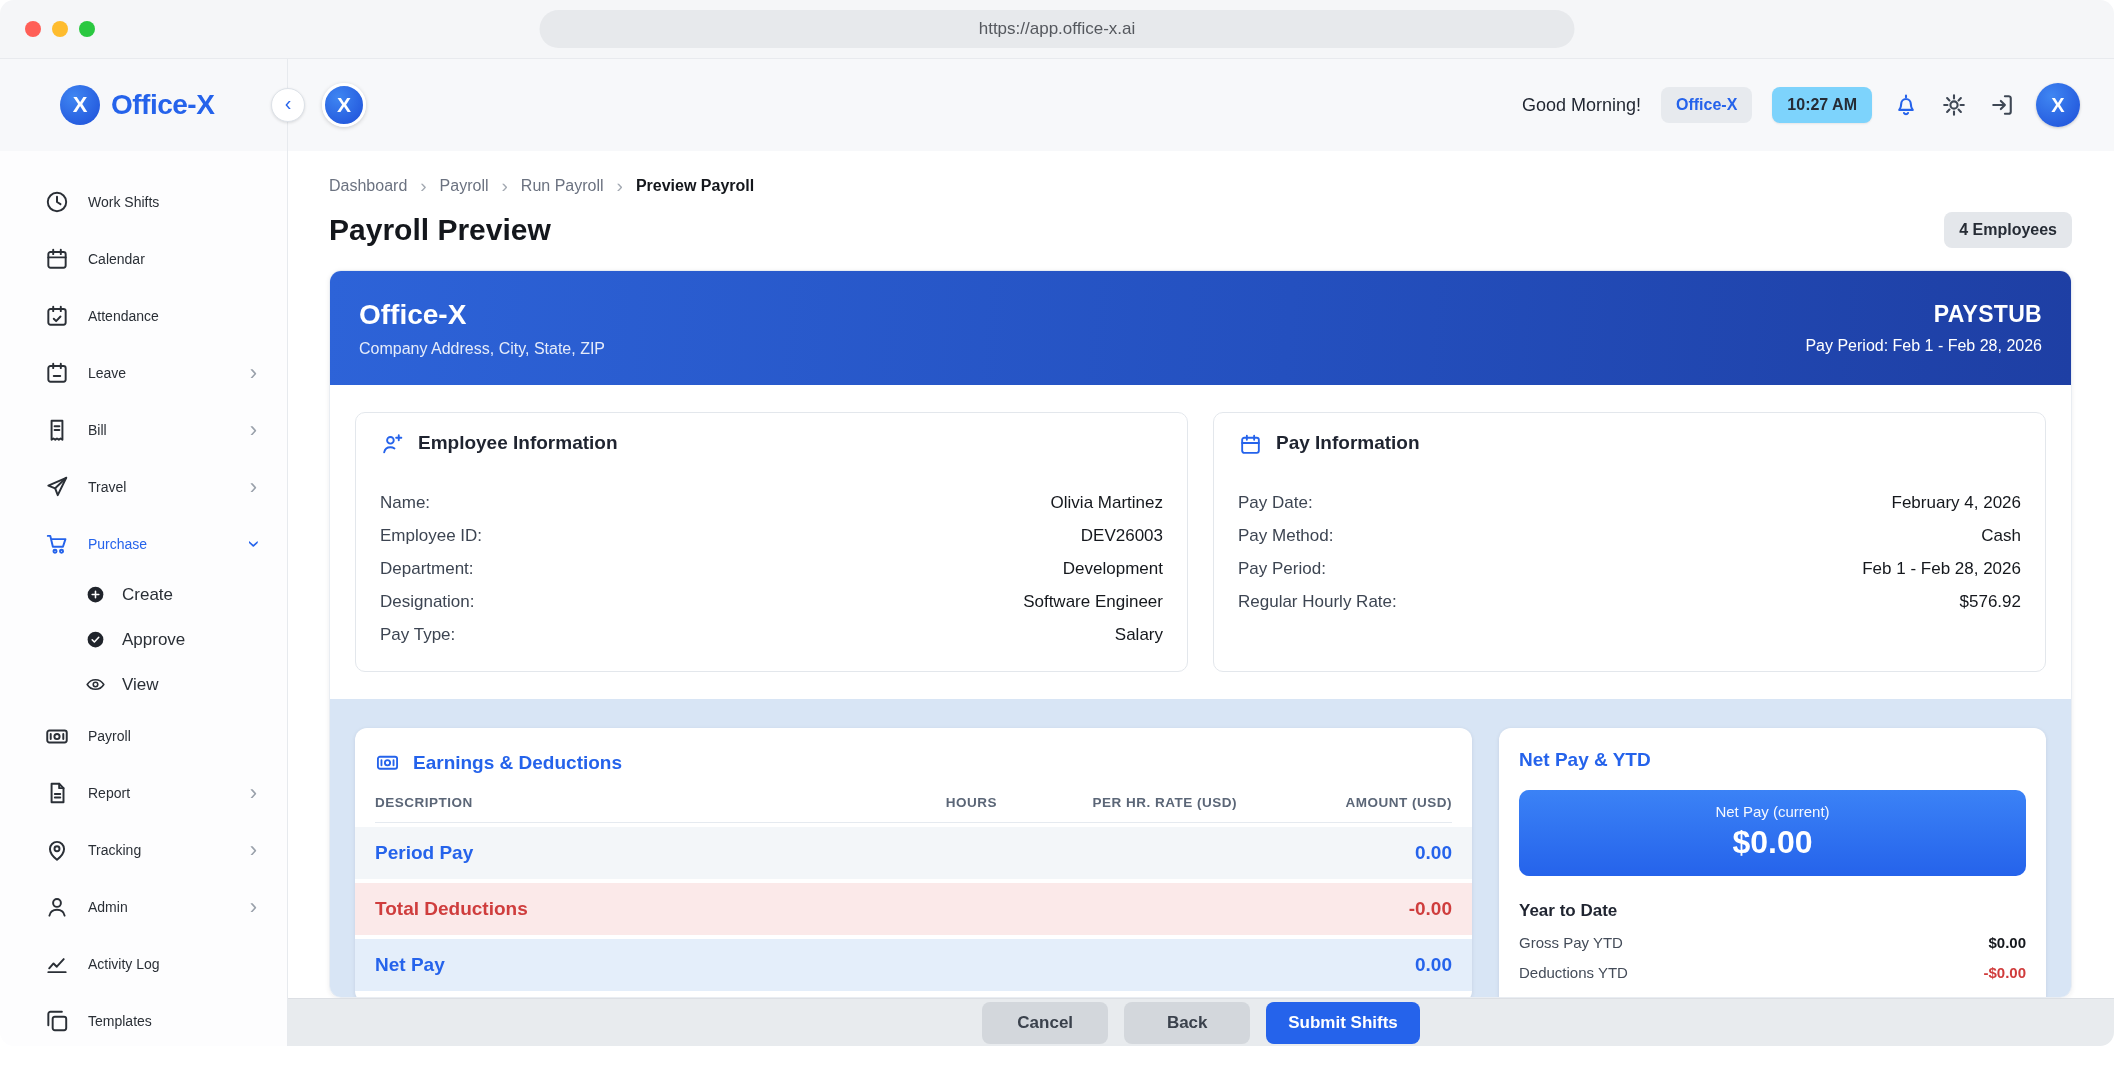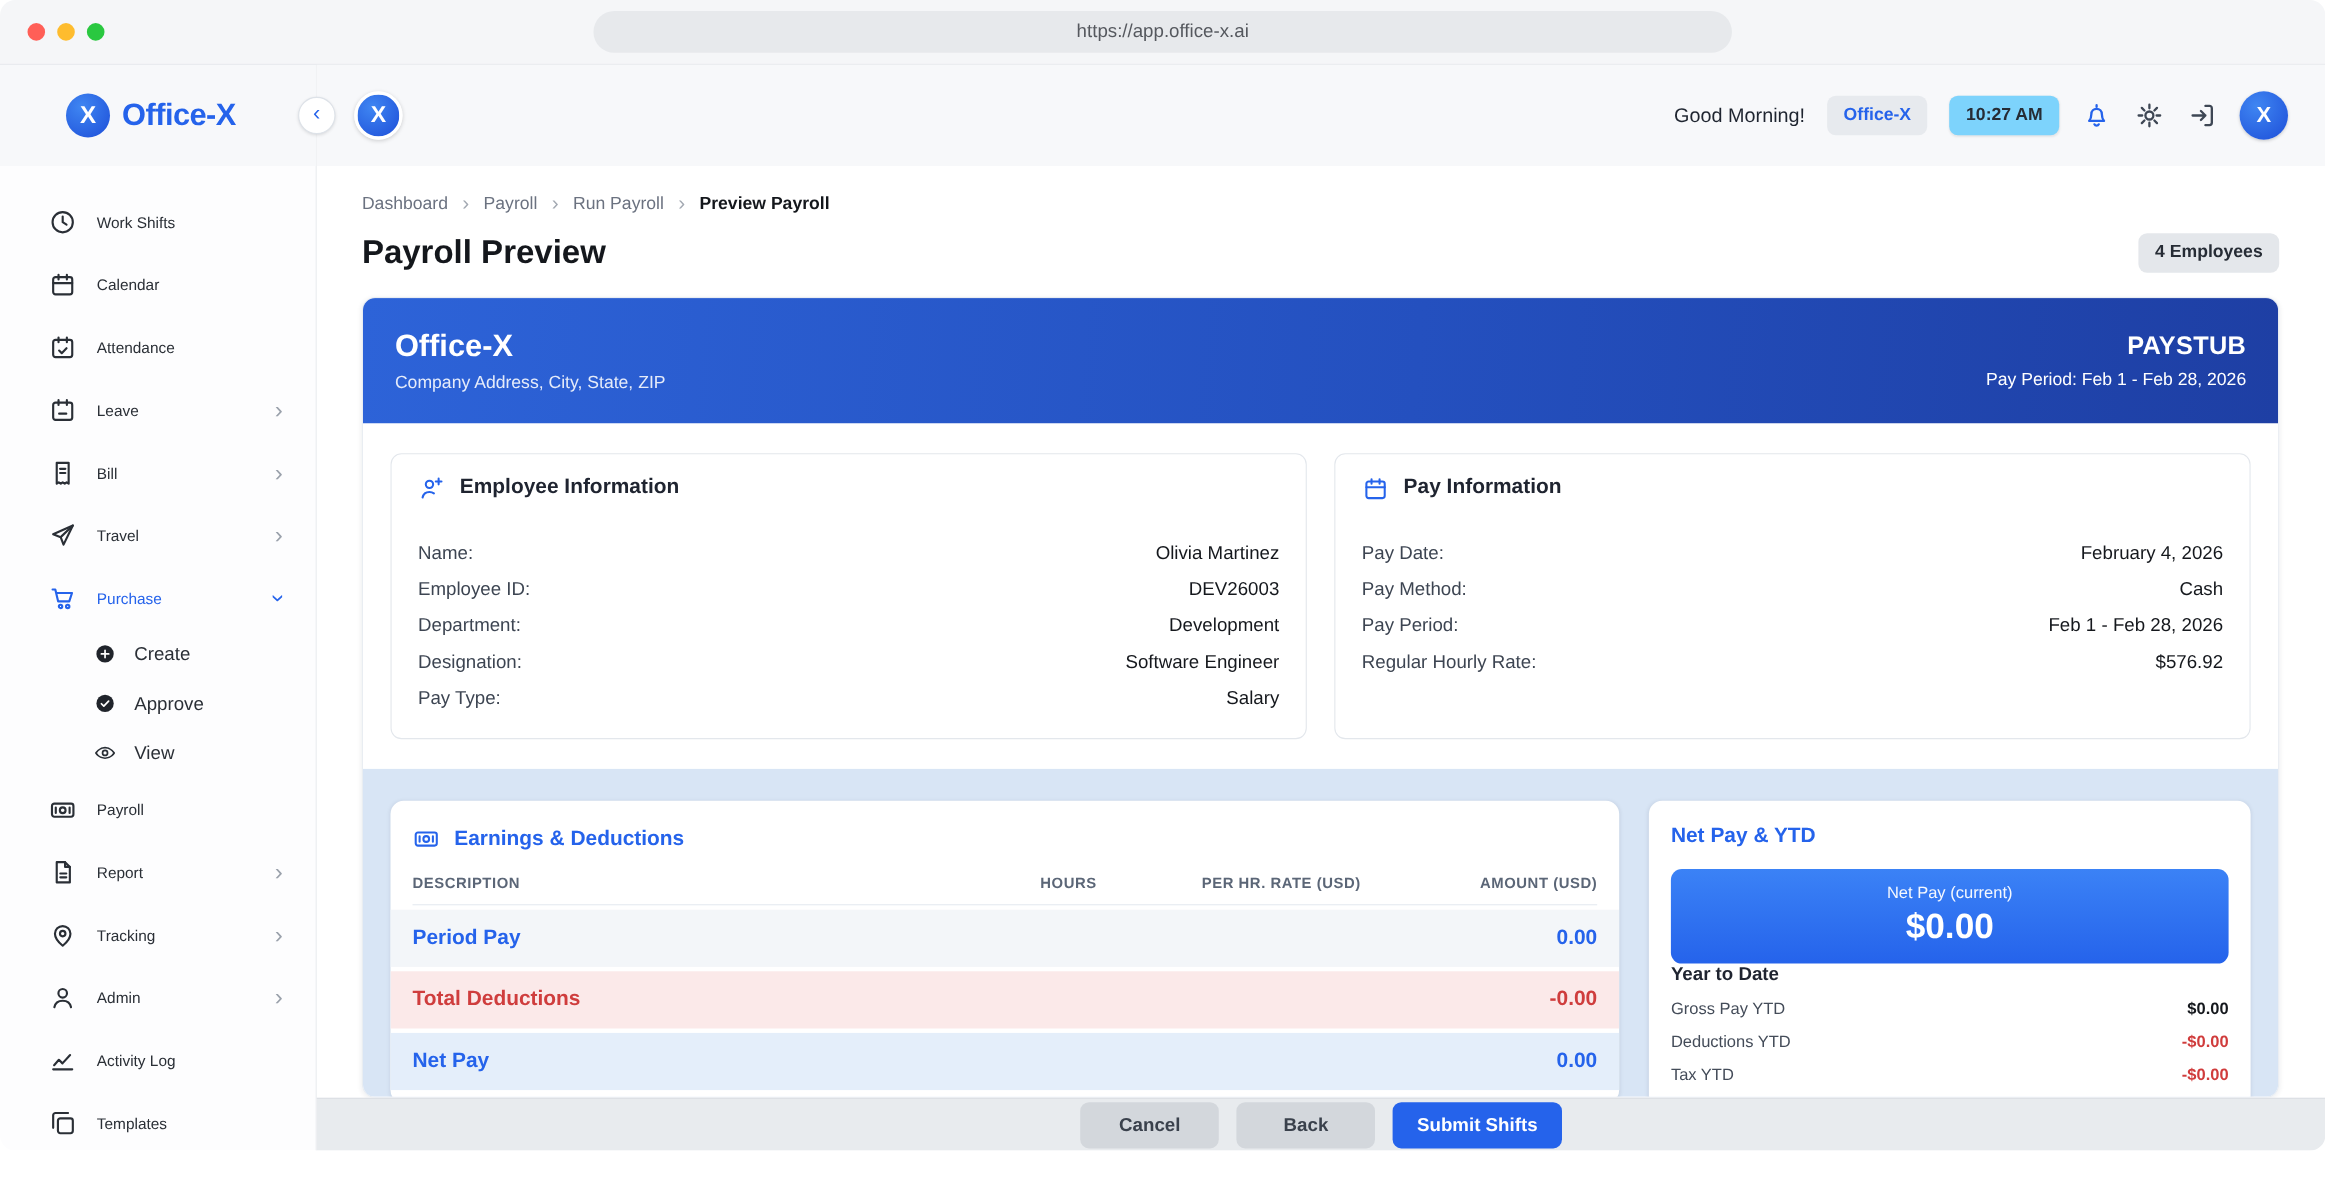--- a/index.html
+++ b/index.html
@@ -89,21 +89,21 @@
   .trow .r { text-align: right; }
   .trow.gross { background: #f3f6f9; color: #2563eb; }
   .trow.deduction { background: #fbe9e9; color: #cf3d3d; }
   .trow.net { background: #e4eefa; color: #2563eb; }
 
   .netpay-card { flex: 1; background: #fff; border-radius: 12px; box-shadow: 0 1px 4px rgba(16,24,40,.09); padding: 21px 20px 20px; }
   .netpay-title { font-size: 19px; font-weight: 700; color: #2563eb; }
   .netpay-current { margin-top: 19px; background: linear-gradient(180deg, #3b82f6, #2563eb); border-radius: 10px; color: #fff; text-align: center; padding: 13px 0 15px; cursor: default; }
   .netpay-current-label { font-size: 15px; opacity: .95; }
   .netpay-current-value { font-size: 32px; font-weight: 800; margin-top: 4px; }
-  .ytd-title { font-size: 17px; font-weight: 700; color: #1f2430; }
+  .ytd-title { margin-top: 25px; font-size: 17px; font-weight: 700; color: #1f2430; }
   .ytd-row { display: flex; justify-content: space-between; align-items: center; margin-top: 13px; font-size: 15px; color: #444c59; }
   .ytd-row .val { font-weight: 600; color: #15181d; }
   .ytd-row.negative .val { color: #d03c3c; }
   .ytd-row.total { border-top: 1px solid #e5e7eb; margin-top: 15px; padding-top: 13px; }
   .ytd-row.total .lbl { font-weight: 700; color: #15181d; }
   .ytd-row.total .val { color: #2563eb; font-weight: 700; }
 
   
   .footer-bar { height: 48px; flex: none; background: #e8ebee; border-top: 1px solid #dcdfe4; display: flex; align-items: center; justify-content: center; gap: 16px; padding: 0 30px; }
   .btn { height: 42px; border: none; border-radius: 8px; font-family: inherit; font-size: 17px; font-weight: 600; padding: 0 26px; cursor: pointer; }

